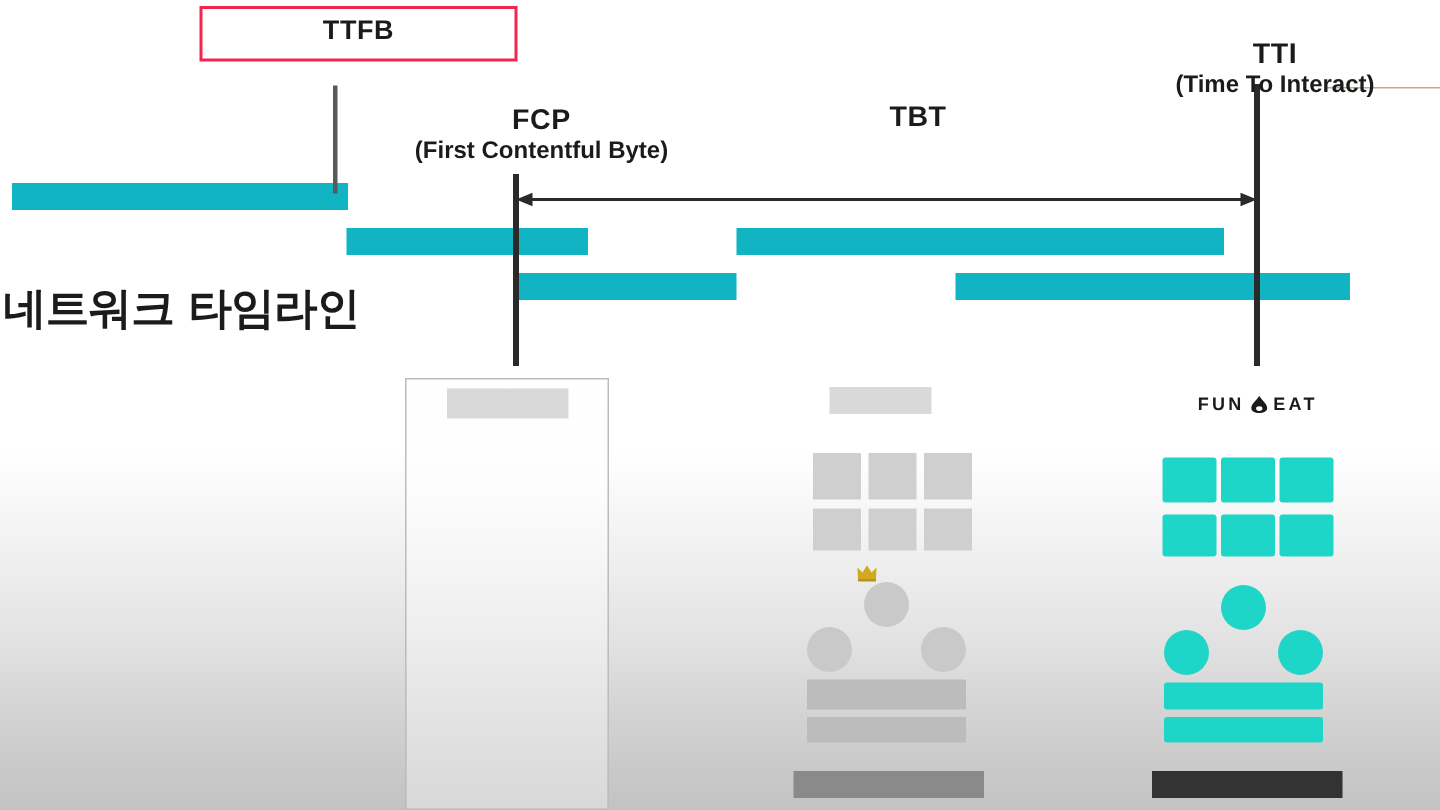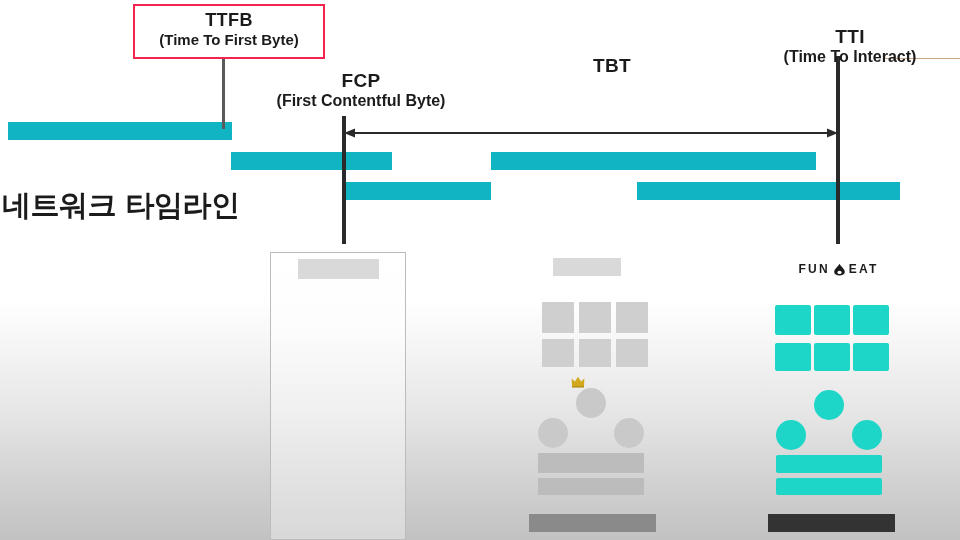--- a/index.html
+++ b/index.html
@@ -18,27 +18,27 @@
     position:absolute;left:884px;top:-40px;width:120px;height:98px;
     background:#ffffff;
     border-right:1px solid #caa887;border-bottom:1px solid #caa887;
     z-index:1;
   }
   
   .marker-label{position:absolute;text-align:center;line-height:1.18;color:#1b1b1b;z-index:6;}
   .marker-label .abbr{font-weight:bold;font-size:19px;letter-spacing:.4px;display:block;}
   .marker-label .full{font-weight:bold;font-size:16px;letter-spacing:0px;display:block;}
   #ttfb-label{
-    left:133px;top:4px;width:192px;padding:4px 0 8px 0;
+    left:133px;top:4px;width:212px;padding:4px 0 8px 0;
     border:2px solid #f2254f;background:#ffffff;box-sizing:border-box;
   }
   #ttfb-label .abbr{font-size:18px;}
   #ttfb-label .full{font-size:15px;}
   #fcp-label{left:248px;top:70px;width:226px;}
-  #tbt-label{left:498px;top:55px;width:228px;}
+  #tbt-label{left:498px;top:68px;width:228px;}
   #tti-label{left:744px;top:26px;width:212px;}
 
   
   .vline{position:absolute;background:#2a2a2a;z-index:5;}
   #ttfb-line{left:222px;top:57px;width:3px;height:72px;background:#5a5a5a;}
   #fcp-line{left:342px;top:116px;width:4px;height:128px;}
   #tti-line{left:836px;top:56px;width:4px;height:188px;}
 
   
   #tbt-arrow{position:absolute;left:344px;top:127px;width:494px;height:12px;z-index:6;}
@@ -115,21 +115,20 @@
 </style>
 </head>
 <body>
 
 <div id="stage">
 
   <div class="artifact"></div>
 
   <div class="marker-label" id="ttfb-label">
     <span class="abbr">TTFB</span>
-    <span class="full">(Time To First Byte)</span>
   </div>
 
   <div class="marker-label" id="fcp-label">
     <span class="abbr">FCP</span>
     <span class="full">(First Contentful Byte)</span>
   </div>
 
   <div class="marker-label" id="tbt-label">
     <span class="abbr">TBT</span>
   </div>

